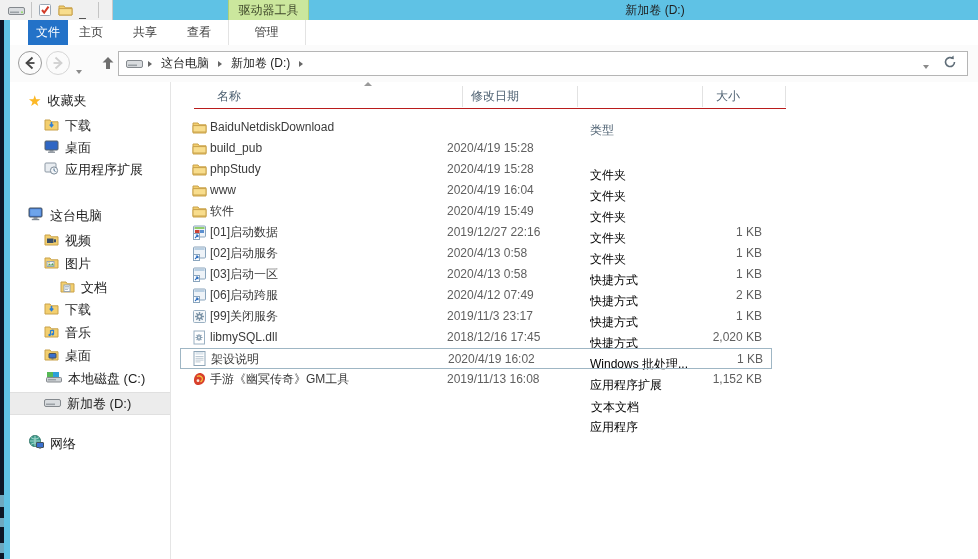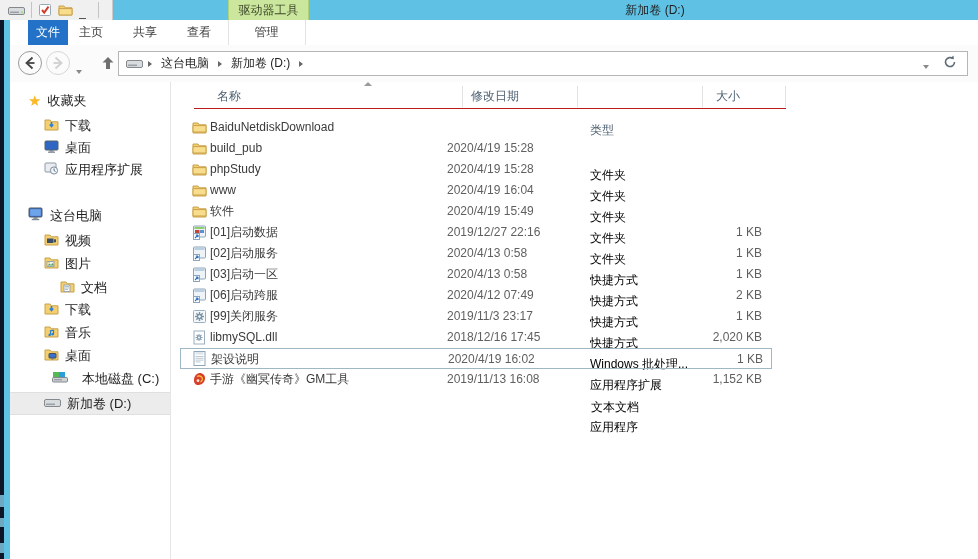--- a/index.html
+++ b/index.html
@@ -239,37 +239,46 @@
       <span class="lbl">音乐</span>
     </div>
     <div class="abs sb-item" style="top:263px;left:34px;">
       <span class="ic"><svg width="15" height="13" viewBox="0 0 15 13">
             <path d="M1 2 h5 l1.3 1.8 H14 v8.2 H1 z" fill="#f3cf6f" stroke="#c9a24a"></path>
             <rect x="5" y="5.5" width="7" height="4.5" rx="0.5" fill="#3a70cf" stroke="#44505a"></rect>
             <rect x="7.5" y="10" width="2" height="1.5" fill="#6b7680"></rect>
           </svg></span>
       <span class="lbl">桌面</span>
     </div>
-    <div class="abs sb-item" style="top:286px;left:42px;gap:8px;">
+    <div class="abs sb-item" style="top:286px;left:36px;">
       <span class="ic"><svg width="16" height="12" viewBox="0 0 16 12">
             <rect x="1" y="1" width="12" height="6" fill="#2d9fd8"></rect>
             <rect x="1" y="1" width="6" height="6" fill="#57b956"></rect>
             <rect x="0.5" y="6.5" width="15" height="4.5" rx="1" fill="#cfd3d6" stroke="#84898e"></rect>
             <rect x="2" y="8" width="8" height="1.4" fill="#9aa0a5"></rect>
           </svg></span>
       <span class="lbl">本地磁盘 (C:)</span>
     </div>
     <div class="abs sb-item sel" style="top:310px;padding-left:34px;width:126px;">
       <span class="ic"><svg width="17" height="11" viewBox="0 0 17 11">
             <rect x="0.5" y="2.5" width="16" height="7" rx="1.5" fill="#d9dcdf" stroke="#84898e"></rect>
             <rect x="2" y="6.5" width="9" height="1.6" fill="#9aa0a5"></rect>
           </svg></span>
       <span class="lbl">新加卷 (D:)</span>
     </div>
 
+    <div class="abs sb-item" style="top:351px;left:18px;">
+      <span class="ic"><svg width="16" height="14" viewBox="0 0 16 14">
+            <circle cx="7" cy="6" r="5.5" fill="#3f9e8e" stroke="#2d7366"></circle>
+            <path d="M1.5 6 h11 M7 0.5 v11 M3 2.5 c2.5 2 5.5 2 8 0 M3 9.5 c2.5 -2 5.5 -2 8 0" stroke="#bfe4dc" stroke-width="0.8" fill="none"></path>
+            <rect x="8.5" y="7.5" width="7" height="5" rx="0.5" fill="#3a70cf" stroke="#44505a"></rect>
+            <rect x="10.8" y="12.5" width="2.4" height="1.2" fill="#6b7680"></rect>
+          </svg></span>
+      <span class="lbl">网络</span>
+    </div>
   </div>
 
   <div class="abs content">
     <div class="abs hdr">
       <div class="abs grippy"></div>
       <div class="abs hdr-cell" style="left:23px;">名称</div>
       <div class="abs hdr-sep" style="left:268px;"></div>
       <div class="abs hdr-cell" style="left:277px;">修改日期</div>
       <div class="abs hdr-sep" style="left:383px;"></div>
       <div class="abs hdr-cell" style="left:396px;margin-top:34px;">类型</div>

